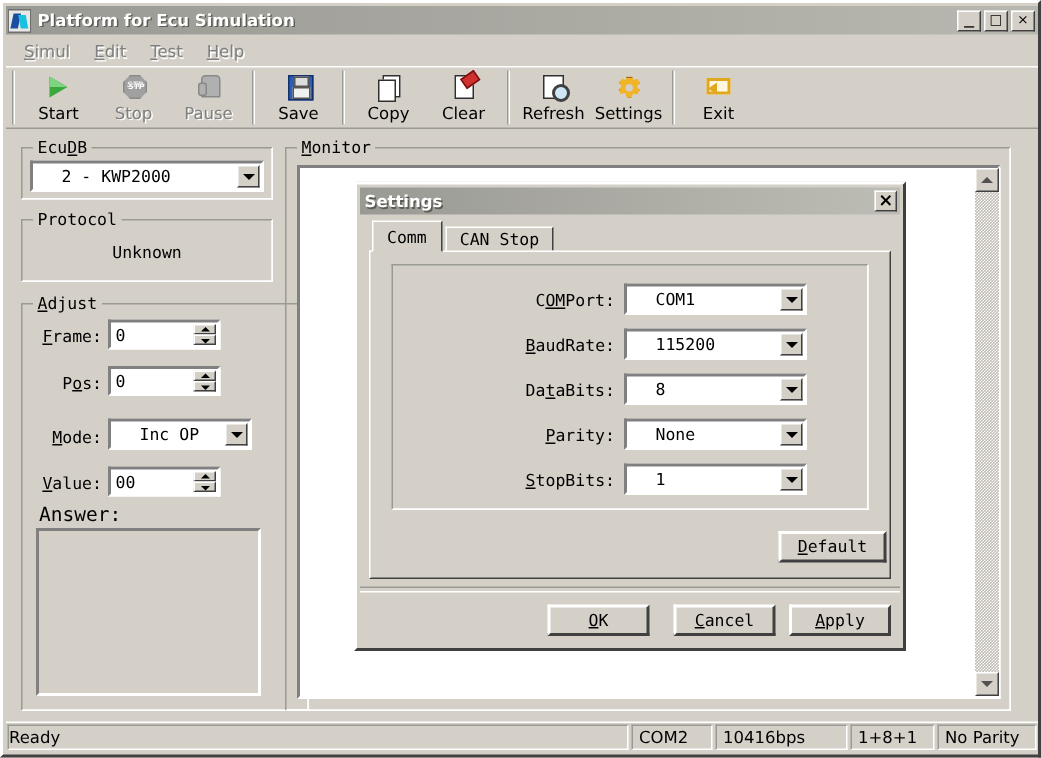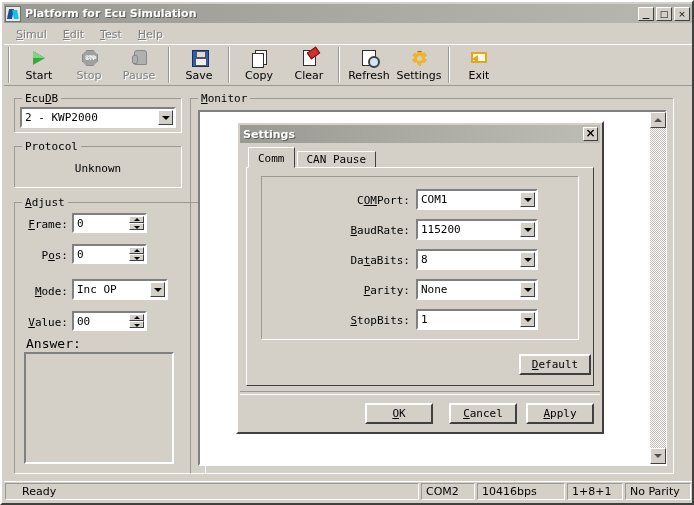--- a/index.html
+++ b/index.html
@@ -224,21 +224,21 @@
     font-family: "DejaVu Sans Mono", monospace;
     font-size: 11px; color: #000; white-space: nowrap;
   }
   .combo {
     position: absolute; background: #ffffff;
     border: 2px solid; border-color: #808080 #ffffff #ffffff #808080;
     box-sizing: border-box;
     display: flex; align-items: center;
     font-family: "DejaVu Sans Mono", monospace; font-size: 11px;
   }
-  .combo .val { flex: 1; padding-left: 3px; white-space: nowrap; overflow: hidden; }
+  .combo .val { flex: 1; padding-left: 19px; white-space: nowrap; overflow: hidden; }
   .combo-arrow {
     width: 15px; align-self: stretch; margin: 1px 1px 1px 0;
     background: #d4d0c8;
     border: 1px solid; border-color: #ffffff #404040 #404040 #ffffff;
     position: relative; box-sizing: border-box; flex: none;
   }
   .combo-arrow::after {
     content:""; position:absolute; left:50%; top:50%;
     margin-left:-4px; margin-top:-2px;
     width:0;height:0;border-left:4px solid transparent;
@@ -379,21 +379,21 @@
   
   .statusbar {
     position: absolute; left: 2px; bottom: 2px;
     width: 688px; height: 20px;
     border-top: 1px solid #ffffff;
     display: flex; align-items: center;
     box-sizing: border-box;
   }
   .status-main {
     flex: 1; height: 17px; margin-left: 1px;
-    display: flex; align-items: center; padding-left: 16px;
+    display: flex; align-items: center; padding-left: 0;
     font-size: 11px; color: #000;
     border: 1px solid; border-color: #9a9a94 #ffffff #ffffff #9a9a94;
     box-sizing: border-box;
   }
   .status-cell {
     height: 17px; margin-left: 2px;
     display: flex; align-items: center; padding: 0 4px;
     font-size: 11px; color: #000;
     border: 1px solid; border-color: #9a9a94 #ffffff #ffffff #9a9a94;
     box-sizing: border-box;
@@ -576,21 +576,21 @@
     <div class="dlg-title">
       <div class="dlg-title-text">Settings</div>
       <div class="dlg-close"></div>
     </div>
 
     <div class="tabstrip">
       <div class="tab active">
         <span>Comm</span>
       </div>
       <div class="tab inactive">
-        <span>CAN Pause</span>
+        <span>CAN Stop</span>
       </div>
     </div>
 
     <div class="tab-page">
 
       <div class="inner-panel">
         <div class="group-inner"></div>
 
         <div class="fieldlabel" style="left:0; top:17px; width:148px;">C<u>OM</u>Port:</div>
         <div class="combo" style="left:154px; top:12px; width:122px; height:21px;">

